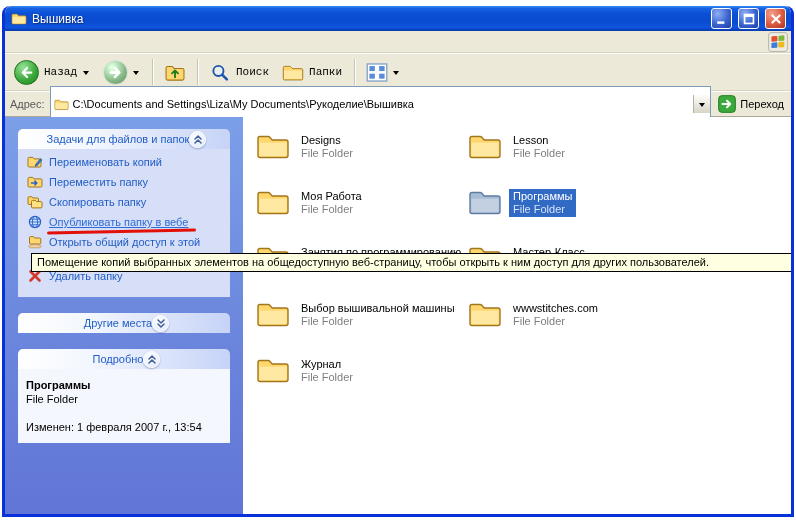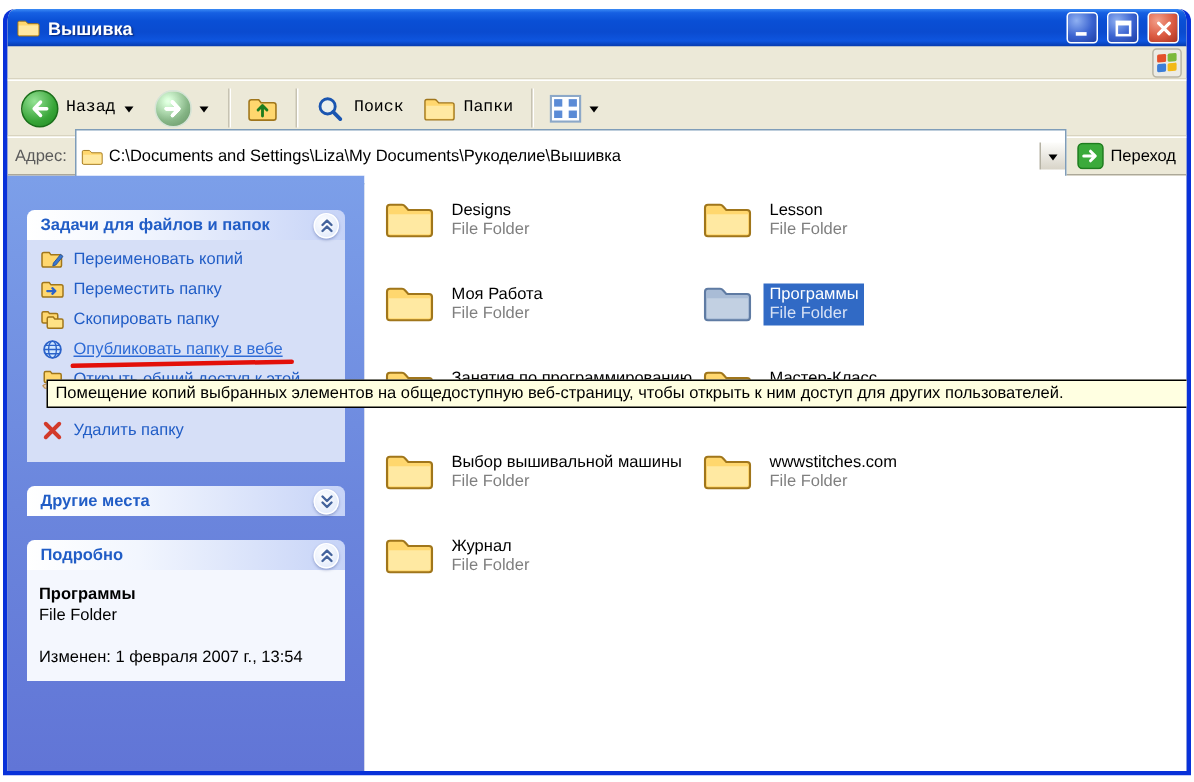--- a/index.html
+++ b/index.html
@@ -8,21 +8,21 @@
 
   .window { position:absolute; left:2px; top:6px; width:792px; height:511px;
     border:3px solid #0831D9; border-top:none; border-radius:8px 8px 0 0;
     overflow:hidden; background:#ECE9D8; display:flex; flex-direction:column; }
 
   
   .titlebar { height:25px; flex:0 0 25px; display:flex; align-items:center; padding:0 5px 0 6px; gap:5px;
     background:linear-gradient(180deg,#3B8BF5 0%,#1660E2 10%,#0A4FD5 32%,#0A4BD0 62%,#0E55DF 85%,#0639AC 100%);
     border-radius:6px 6px 0 0; }
   .titlebar-icon { width:16px; height:14px; flex:0 0 16px; }
-  .title-text { color:#fff; font-weight:bold; font-size:12px; text-shadow:1px 1px 1px #0A2A7A; flex:1; }
+  .title-text { color:#fff; font-weight:normal; font-size:12px; text-shadow:1px 1px 1px #0A2A7A; flex:1; }
   .winbtn { width:21px; height:21px; border-radius:3px; border:1px solid #fff; display:inline-flex;
     align-items:center; justify-content:center; margin-left:1px; }
   .winbtn svg { width:12px; height:12px; display:block; }
   .btn-blue { background:radial-gradient(circle at 30% 25%,#8FB0F2,#3A63D0 55%,#1E3FA6); }
   .btn-close { background:radial-gradient(circle at 30% 25%,#F3A08B,#DB5A41 55%,#A93220); }
 
   
   .menubar { height:22px; flex:0 0 22px; background:#ECE9D8; display:flex; align-items:center;
     padding:0 2px; border-bottom:1px solid #D9D4C0; }
   .menu-item { padding:0 8px; line-height:20px; cursor:default; }
@@ -65,22 +65,22 @@
 
   
   .content { flex:1; display:flex; overflow:hidden; }
 
   
   .sidebar { width:238px; flex:0 0 238px; background:linear-gradient(180deg,#7C9FE9 0%,#6B86DD 55%,#6175D6 100%);
     padding:12px 13px 0 13px; overflow:hidden; }
   .panel { margin-bottom:16px; }
   .panel-header { height:20px; border-radius:5px 5px 0 0;
     background:linear-gradient(90deg,#FFFFFF 0%,#F2F6FE 35%,#C6D3F7 100%);
-    display:flex; align-items:center; justify-content:space-between; padding:0 4px 0 9px;
-    color:#215DC6; font-weight:bold;margin-top:11px; }
+    display:flex; align-items:center; justify-content:center; padding:0 4px 0 9px;
+    color:#215DC6; font-weight:normal; }
   .chevron-btn { width:17px; height:17px; border-radius:50%; border:1px solid #FFF;
     background:radial-gradient(circle at 40% 35%,#FFFFFF,#DCE6FA); display:flex;
     align-items:center; justify-content:center; box-shadow:0 1px 2px rgba(30,50,120,.35); }
   .chevron-btn svg { width:10px; height:11px; display:block; }
   .panel-body { background:#D6DFF7; padding:6px 6px 8px 9px; }
   .task-item { display:flex; gap:6px; margin-bottom:6px; cursor:pointer; align-items:flex-start; }
   .task-icon { width:16px; height:14px; flex:0 0 16px; margin-top:0; }
   .task-icon svg { width:100%; height:100%; display:block; }
   .task-label { color:#215DC6; line-height:14px; display:inline-block; position:relative; }
   .task-item.hovered .task-label { text-decoration:underline; color:#2E6BD6; }

